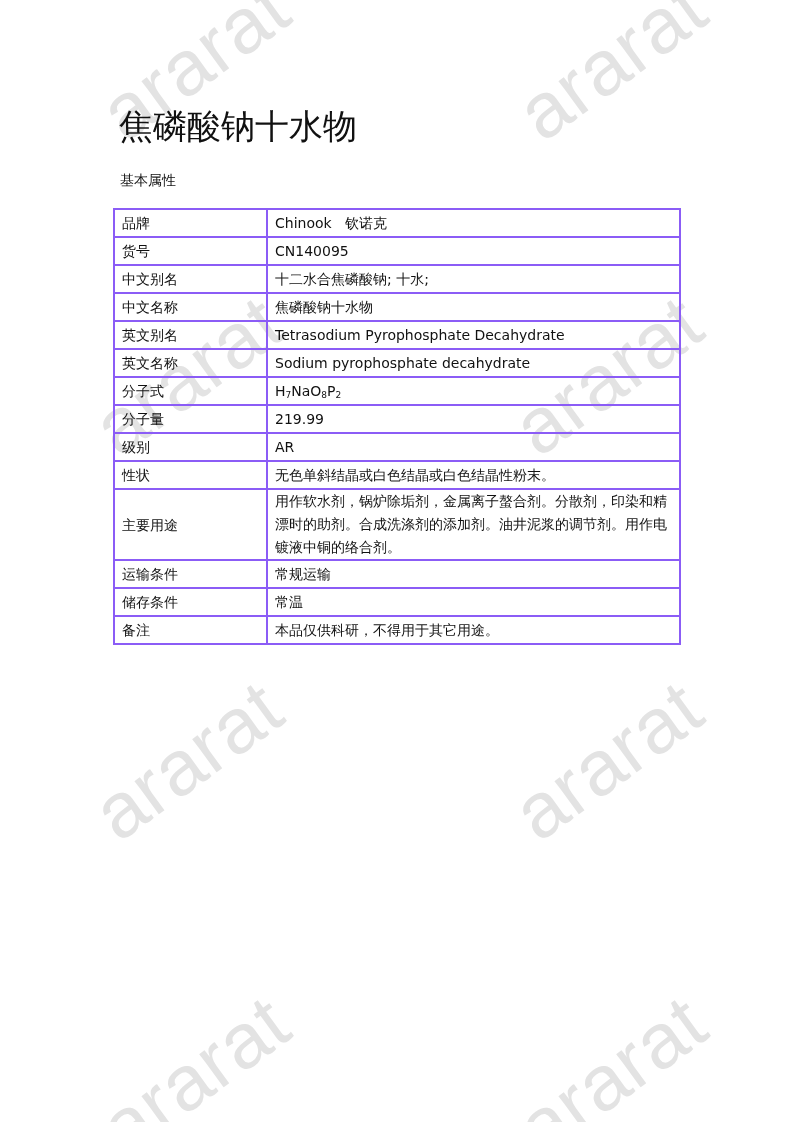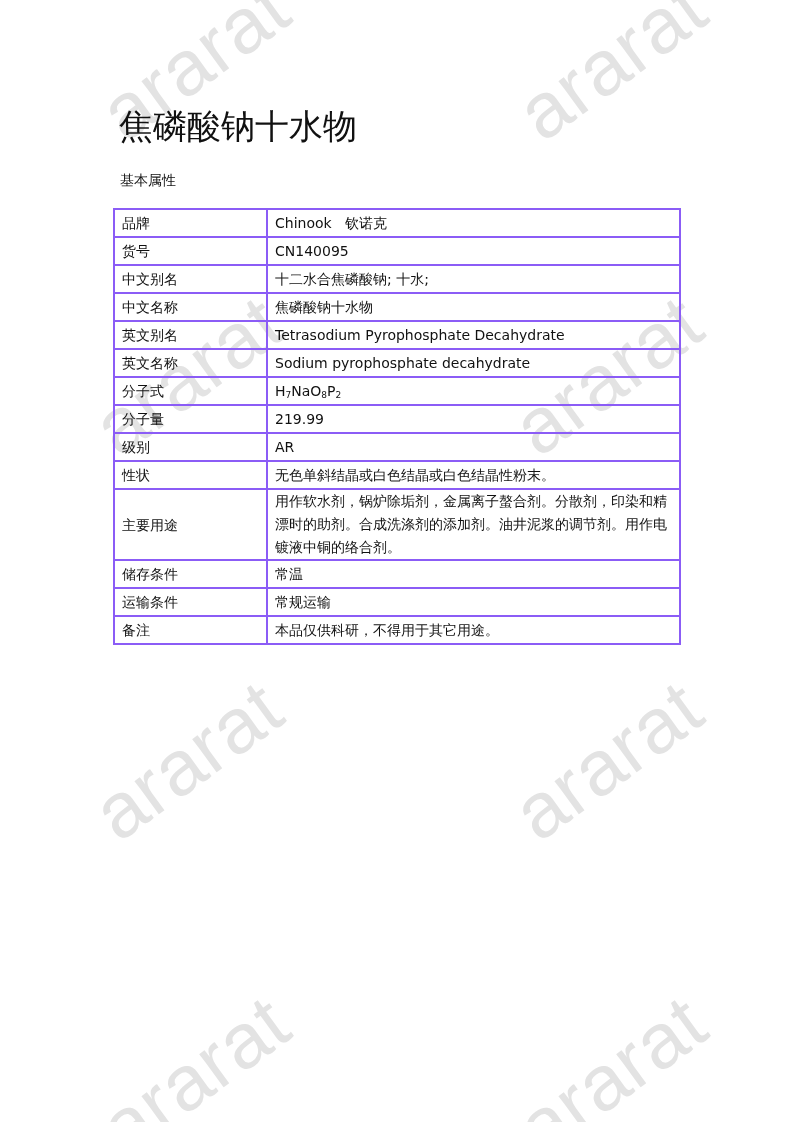--- a/index.html
+++ b/index.html
@@ -88,25 +88,25 @@
     </tr>
     <tr>
       <td class="key">性状</td>
       <td class="val">无色单斜结晶或白色结晶或白色结晶性粉末。</td>
     </tr>
     <tr>
       <td class="key">主要用途</td>
       <td class="val multi">用作软水剂，锅炉除垢剂，金属离子螯合剂。分散剂，印染和精漂时的助剂。合成洗涤剂的添加剂。油井泥浆的调节剂。用作电镀液中铜的络合剂。</td>
     </tr>
     <tr>
+      <td class="key">运输条件</td>
+      <td class="val">常规运输</td>
+    </tr>
+    <tr>
       <td class="key">储存条件</td>
       <td class="val">常温</td>
-    </tr>
-    <tr>
-      <td class="key">运输条件</td>
-      <td class="val">常规运输</td>
     </tr>
     <tr>
       <td class="key">备注</td>
       <td class="val">本品仅供科研，不得用于其它用途。</td>
     </tr>
   </tbody>
 </table>
 
 </body></html>

